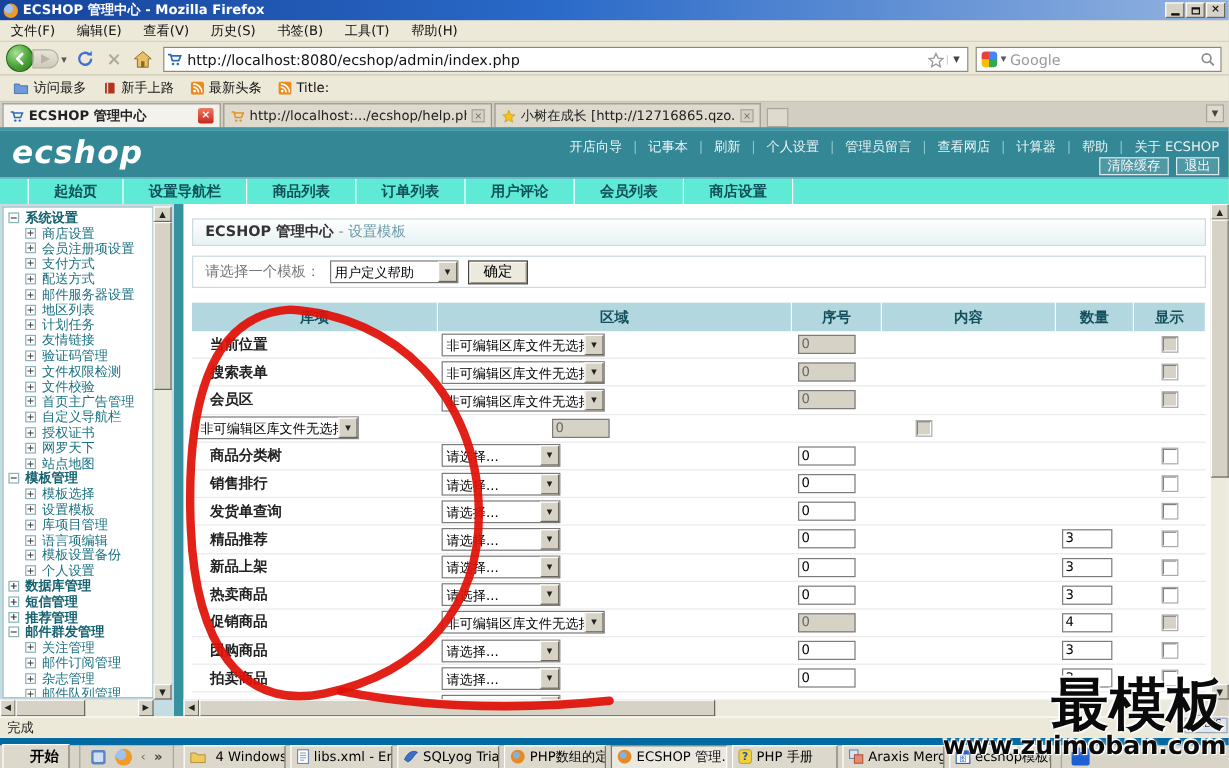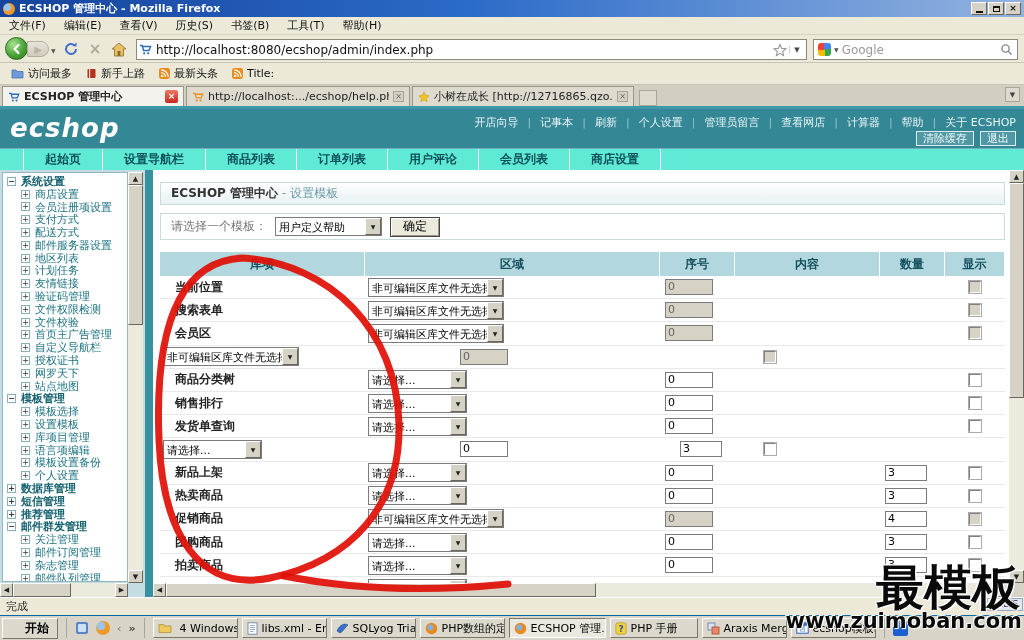--- a/index.html
+++ b/index.html
@@ -79,21 +79,21 @@
 .th{display:flex;align-items:center;justify-content:center;font-weight:bold;color:#134f5c;font-size:12px;border-right:1px solid #fff;height:100%}
 .tr{display:flex;height:23.2px;border-bottom:1px solid #e9e9e9;align-items:flex-end}
 .td{display:flex;align-items:center;height:100%}
 .rowlabel{font-weight:bold;font-size:12px;color:#222;padding-left:15px}
 .inp{height:16px;border:1px solid #7b7b7b;background:#fff;font-size:11px;padding:0 2px;line-height:14px}
 .inp.dis{background:#d6d2c6;color:#666}
 .cb{width:12px;height:12px;border:1px solid;border-color:#808080 #fff #fff #808080;background:#fff;outline:1px solid #aaa}
 .cb.dis{background:#d6d2c6}
 
 #statusbar{left:0;top:597px;width:1024px;height:18px;background:#ece9d8;border-top:1px solid #fff;display:flex;align-items:center;padding-left:6px;color:#222}
-#taskbar{left:0;top:615px;width:1024px;height:25px;background:#d8d4c8;border-top:1px solid #0369a1;display:flex;align-items:center}
+#taskbar{left:0;top:615px;width:1024px;height:25px;background:#d8d4c8;border-top:6px solid #0369a1;display:flex;align-items:center}
 #startbtn{margin-left:2px;height:21px;display:flex;align-items:center;gap:4px;padding:0 8px 0 5px;background:#dcd8cc;border:1px solid;border-color:#fff #7a766a #7a766a #fff;font-weight:bold;font-size:12px}
 .flag{width:13px;height:13px;display:grid;grid-template-columns:6px 6px;grid-template-rows:6px 6px;gap:1px;transform:skewY(-4deg)}
 .flag i{display:block}
 #ql{display:flex;align-items:center;gap:7px;margin:0 8px;padding:0 8px;border-left:1px solid #a8a496;border-right:1px solid #a8a496;height:20px}
 #tb-btns{display:flex;gap:4px;align-items:center}
 .tkbtn{height:20px;display:flex;align-items:center;gap:4px;padding:0 4px;font-size:11px;background:#dcd8cc;border:1px solid;border-color:#fff #7a766a #7a766a #fff;white-space:nowrap;overflow:hidden;flex:none}
 .tkbtn.active{border-color:#7a766a #fff #fff #7a766a;background:#ebe9df}
 #tray{display:flex;align-items:center;gap:5px;margin-left:8px;padding-left:8px;border-left:1px solid #a8a496;height:20px}
 .trayicon{width:15px;height:15px;border-radius:2px;background:#1b5fd0}
 #netspeed{left:987px;top:598px;width:36px;height:13px;background:#dde6f0;border:1px solid #97a6b8;font-size:9px;line-height:11px;text-align:center;color:#223;z-index:40}
@@ -574,20 +574,21 @@
         <div class="td" style="width: 75px;">
           <div class="inp" style="width: 48px; margin-left: 5px;">0</div>
         </div>
         <div class="td" style="width: 145px;"></div>
         <div class="td" style="width: 65px;"></div>
         <div class="td" style="width: 60px; justify-content: center;">
           <span class="cb"></span>
         </div>
       </div>
       <div class="tr">
+        <div class="td rowlabel" style="width: 205px;">精品推荐</div>
         <div class="td" style="width: 295px;">
           <div class="sel" style="width: 99px; margin-left: 3px;">
             <span class="sel-txt">请选择...</span>
             <span class="sel-btn">▼</span>
           </div>
         </div>
         <div class="td" style="width: 75px;">
           <div class="inp" style="width: 48px; margin-left: 5px;">0</div>
         </div>
         <div class="td" style="width: 145px;"></div>

